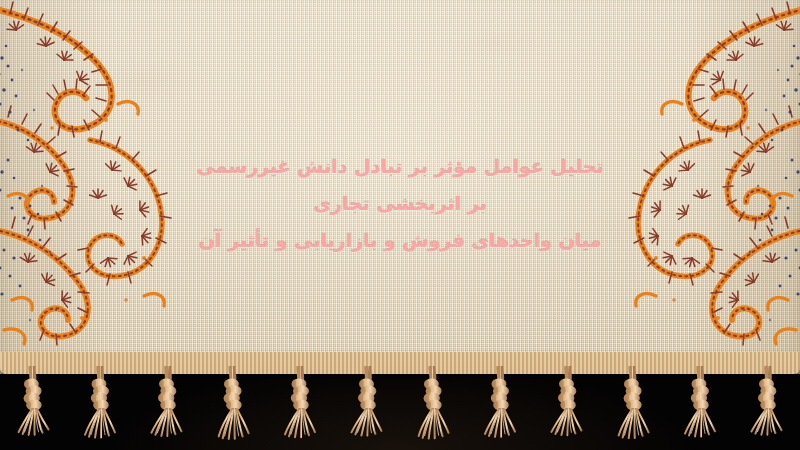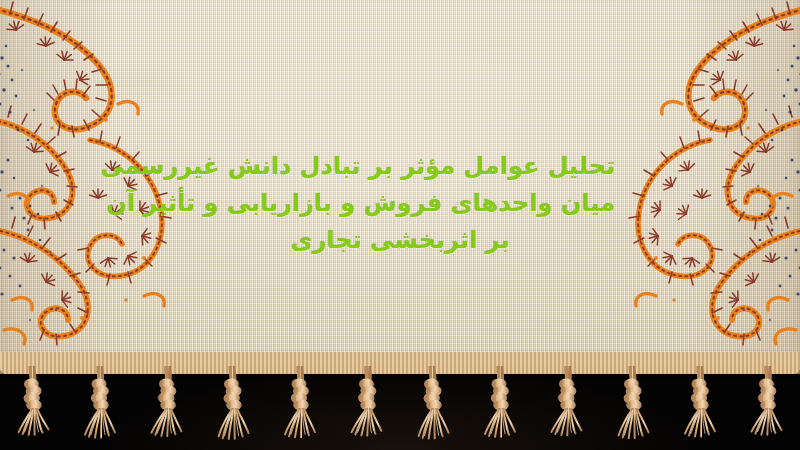--- a/index.html
+++ b/index.html
@@ -71,23 +71,23 @@
   .emb.left{left:-6px;}
   .emb.right{right:-6px;transform:scaleX(-1);}
   .emb svg{display:block;width:100%;height:100%;}
 
   
   .title-block{
     position:absolute;left:50%;top:148px;transform:translateX(-50%);
     width:430px;text-align:center;direction:rtl;
   }
   .title-line{
-    color:#84cc16;
+    color:#fca5a5;
     font-weight:700;
-    font-size:24px;
+    font-size:19px;
     line-height:37px;
     letter-spacing:0px;
     white-space:nowrap;
     text-shadow:0 1px 0 rgba(255,252,242,.45), 0 0 1px rgba(0,0,0,.35);
   }
 
   
   .fringe{position:absolute;left:0;top:366px;width:800px;height:84px;}
   .tassel{position:absolute;top:0;width:46px;height:84px;}
   .tassel svg{display:block;width:100%;height:100%;}
@@ -535,22 +535,22 @@
           <circle cx="88" cy="318" r="2"></circle>
             <circle cx="58" cy="128" r="1.8"></circle>
           <circle cx="132" cy="300" r="1.8"></circle>
         </g>
       </g>
     </svg>
   </div>
 
   <div class="title-block">
     <div class="title-line">تحلیل عوامل مؤثر بر تبادل دانش غیررسمی</div>
+    <div class="title-line">بر اثربخشی تجاری</div>
     <div class="title-line">میان واحدهای فروش و بازاریابی و تأثیر آن</div>
-    <div class="title-line">بر اثربخشی تجاری</div>
   </div>
 
   <div class="hem"></div>
   <div class="fringe" id="fringe">
       <div class="tassel" style="left: 10.3333px; transform: rotate(-1.32deg);">
         <svg viewBox="0 0 46 84" aria-hidden="true">
           <defs>
             <linearGradient id="tg0" x1="0" y1="0" x2="1" y2="0">
               <stop offset="0%" stop-color="#b98a5c"></stop>
               <stop offset="35%" stop-color="#e0b887"></stop>

